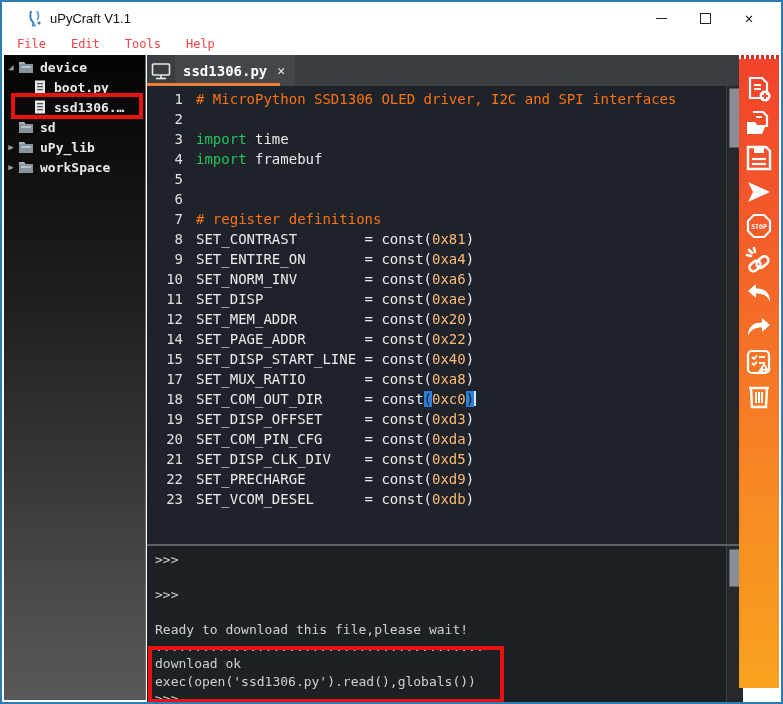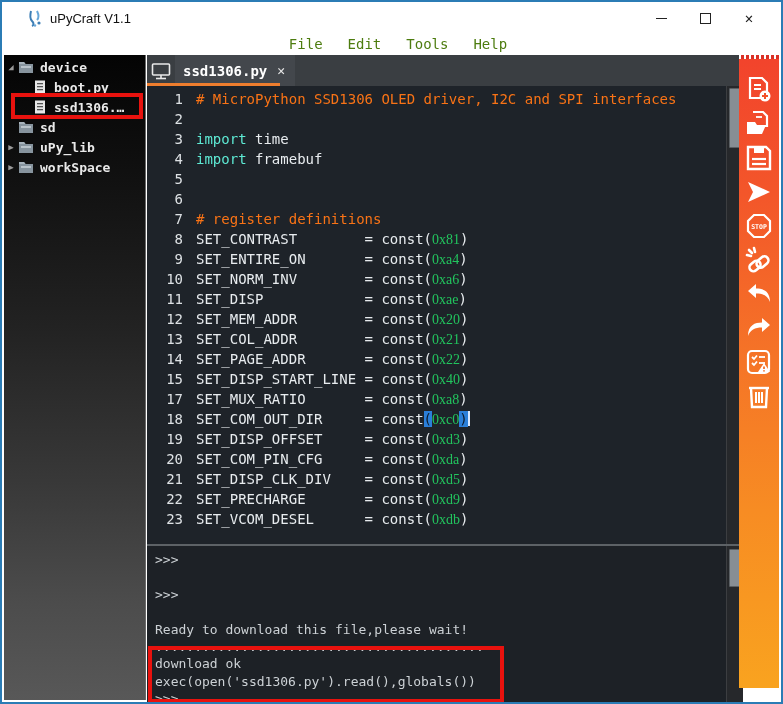--- a/index.html
+++ b/index.html
@@ -16,21 +16,21 @@
   .win-controls { position:absolute; right:8px; top:0; height:28px; display:flex; align-items:center; }
   .win-btn { width:44px; height:28px; display:flex; align-items:center; justify-content:center;
              color:#222; font-size:13px; cursor:default; }
   .min-glyph { display:inline-block; width:11px; height:1px; background:#222; }
   .max-glyph { display:inline-block; width:11px; height:11px; border:1px solid #222; }
   .close-glyph { font-size:14px; line-height:1; }
 
   
   .menubar { position:absolute; left:2px; top:30px; right:2px; height:23px; background:#fff;
              display:flex; align-items:center; gap:25px; padding-left:13px;
-             font-size:14px; color:#4d7c0f;justify-content:center; }
+             font-size:12px; color:#ef4444; }
   .menu-item { cursor:default; }
 
   
   .sidebar { position:absolute; left:2px; top:53px; width:142px; bottom:2px;
              background:linear-gradient(180deg,#040404 0%,#101010 18%,#222 42%,#383838 66%,#4c4c4c 85%,#585858 100%);
              border-right:1px solid #6a6a6a; padding-top:2px; }
   .tree-row { height:20px; display:flex; align-items:center; color:#e9e9e9;
               font-size:13px; font-weight:bold; white-space:nowrap; cursor:default; }
   .expander { width:14px; text-align:center; color:#9a9a9a; font-size:9px; flex:none; }
   .indent { width:14px; flex:none; }
@@ -44,22 +44,22 @@
   .tab { display:flex; align-items:center; background:#43474c; padding:0 10px 0 8px;
          color:#fff; font-size:14px; font-weight:bold; gap:10px; cursor:default; }
   .tab-close { font-size:13px; font-weight:normal; color:#e8e8e8; cursor:pointer; }
   .tab-underline { position:absolute; left:0; bottom:0; width:133px; height:3px; background:#ef7e2e; }
 
   .editor { position:relative; height:458px; background:#1e2329; overflow:hidden; padding-top:3px; }
   .cl { display:flex; height:20px; line-height:20px; font-size:14px; white-space:pre; }
   .ln { width:36px; text-align:right; padding-right:0; color:#dde1e4; flex:none; }
   .ct { padding-left:13px; white-space:pre; color:#e8ecef; }
   .ct .c { color:#f97316; }
-  .ct .k { color:#5eead4; }
-  .ct .h { color:#22c55e;font-family:Liberation Serif, serif; }
+  .ct .k { color:#22c55e; }
+  .ct .h { color:#fdba74; }
   .ct .hb { background:#2b7fd9; color:#0c1a2b; }
   .cur { display:inline-block; width:2px; height:15px; background:#d9e8ff; vertical-align:-2px; }
 
   .ed-scroll { position:absolute; top:0; right:0; width:17px; height:100%;
                background:#26282b; border-left:1px solid #3c3e41; }
   .ed-thumb { position:absolute; left:2px; right:2px; top:2px; height:60px;
               background:#878e94; border:1px solid #5a5f63; border-radius:1px; }
 
   .divider { height:2px; background:#5d6266; }
 
@@ -202,21 +202,20 @@
           <div class="cl"><span class="ln">3</span><span class="ct"><span class="k">import</span><span> time</span></span></div>
           <div class="cl"><span class="ln">4</span><span class="ct"><span class="k">import</span><span> framebuf</span></span></div>
           <div class="cl"><span class="ln">5</span><span class="ct"></span></div>
           <div class="cl"><span class="ln">6</span><span class="ct"></span></div>
           <div class="cl"><span class="ln">7</span><span class="ct"><span class="c"># register definitions</span></span></div>
           <div class="cl"><span class="ln">8</span><span class="ct"><span>SET_CONTRAST        = const(</span><span class="h">0x81</span><span>)</span></span></div>
           <div class="cl"><span class="ln">9</span><span class="ct"><span>SET_ENTIRE_ON       = const(</span><span class="h">0xa4</span><span>)</span></span></div>
           <div class="cl"><span class="ln">10</span><span class="ct"><span>SET_NORM_INV        = const(</span><span class="h">0xa6</span><span>)</span></span></div>
           <div class="cl"><span class="ln">11</span><span class="ct"><span>SET_DISP            = const(</span><span class="h">0xae</span><span>)</span></span></div>
           <div class="cl"><span class="ln">12</span><span class="ct"><span>SET_MEM_ADDR        = const(</span><span class="h">0x20</span><span>)</span></span></div>
-          <div class="cl"><span class="ln">13</span><span class="ct"><span>SET_COL_ADDR        = const(</span><span class="h">0x21</span><span>)</span></span></div>
           <div class="cl"><span class="ln">14</span><span class="ct"><span>SET_PAGE_ADDR       = const(</span><span class="h">0x22</span><span>)</span></span></div>
           <div class="cl"><span class="ln">15</span><span class="ct"><span>SET_DISP_START_LINE = const(</span><span class="h">0x40</span><span>)</span></span></div>
           <div class="cl"><span class="ln">17</span><span class="ct"><span>SET_MUX_RATIO       = const(</span><span class="h">0xa8</span><span>)</span></span></div>
           <div class="cl"><span class="ln">18</span><span class="ct"><span>SET_COM_OUT_DIR     = const</span><span class="hb">(</span><span class="h">0xc0</span><span class="hb">)</span><span class="cur"></span></span></div>
           <div class="cl"><span class="ln">19</span><span class="ct"><span>SET_DISP_OFFSET     = const(</span><span class="h">0xd3</span><span>)</span></span></div>
           <div class="cl"><span class="ln">20</span><span class="ct"><span>SET_COM_PIN_CFG     = const(</span><span class="h">0xda</span><span>)</span></span></div>
           <div class="cl"><span class="ln">21</span><span class="ct"><span>SET_DISP_CLK_DIV    = const(</span><span class="h">0xd5</span><span>)</span></span></div>
           <div class="cl"><span class="ln">22</span><span class="ct"><span>SET_PRECHARGE       = const(</span><span class="h">0xd9</span><span>)</span></span></div>
           <div class="cl"><span class="ln">23</span><span class="ct"><span>SET_VCOM_DESEL      = const(</span><span class="h">0xdb</span><span>)</span></span></div>
         </div>

